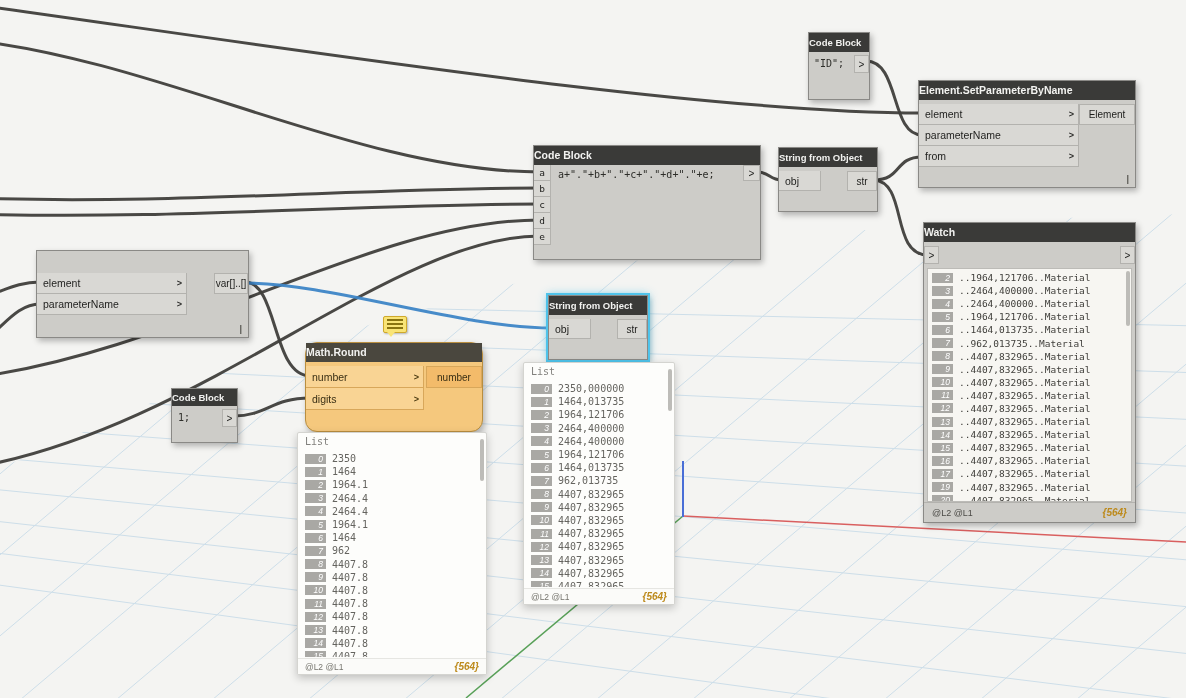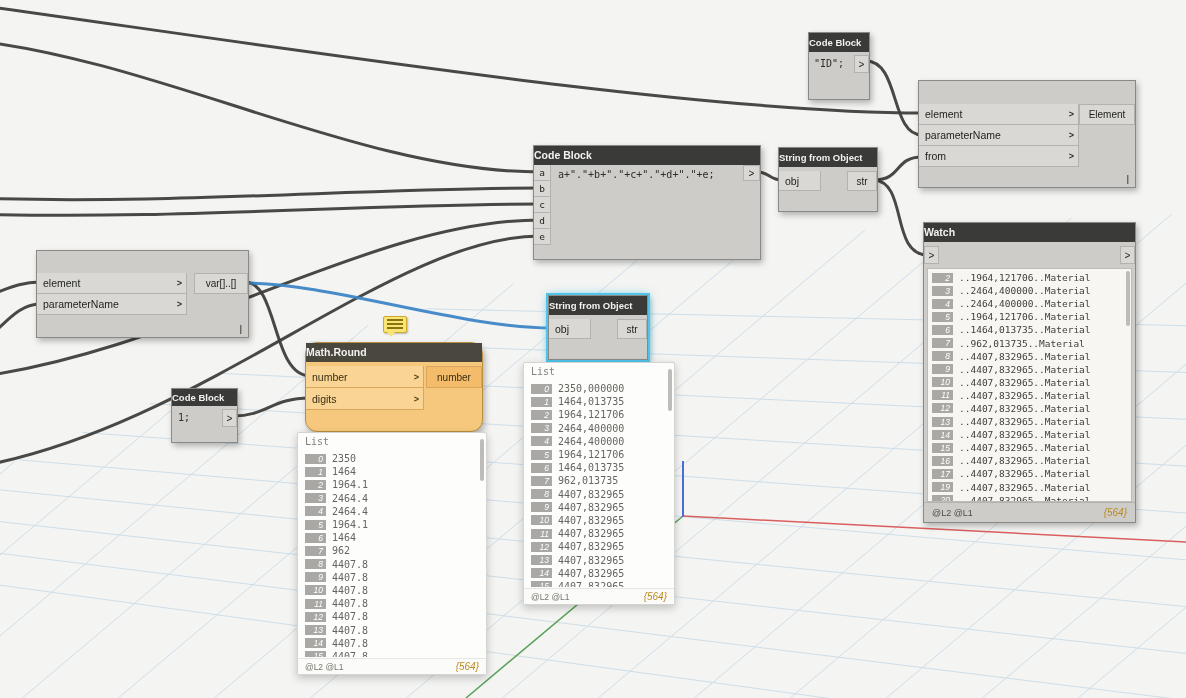--- a/index.html
+++ b/index.html
@@ -37,21 +37,21 @@
   .watch-content{position:absolute;left:3px;right:3px;top:45px;bottom:20px;background:#f7f6f2;
         border:1px solid #bcbbb7;overflow:hidden;padding:2px 0 0 4px;box-sizing:border-box;}
   .wrow{display:flex;align-items:center;height:13.1px;font-family:"DejaVu Sans Mono",monospace;
         font-size:9.5px;color:#3f3e3a;white-space:nowrap;}
   .idx{display:inline-block;min-width:15px;text-align:right;background:#a9a8a4;color:#fff;
         font-style:italic;font-size:8.5px;padding:0 3px;margin-right:6px;
         font-family:"Liberation Sans",sans-serif;}
   .nfoot{position:absolute;left:0;right:0;bottom:0;height:20px;display:flex;align-items:center;
         justify-content:space-between;padding:0 8px;font-size:9px;color:#4d4c48;
         border-top:1px solid #b3b2ae;box-sizing:border-box;}
-  .count{font-style:italic;font-weight:normal;color:#bd8a1c;font-size:10px;}
+  .count{font-style:italic;font-weight:bold;color:#bd8a1c;font-size:10px;}
   .preview{position:absolute;background:#fdfdfb;border:1px solid #d4d4d0;border-radius:2px;
         box-shadow:0 3px 8px rgba(0,0,0,.22);z-index:2;box-sizing:border-box;}
   .ptitle{font-size:10px;color:#82817d;padding:3px 0 0 7px;font-family:"DejaVu Sans Mono",monospace;}
   .plist{position:absolute;left:7px;right:6px;top:19px;bottom:17px;overflow:hidden;}
   .lrow{display:flex;align-items:center;height:13.2px;font-family:"DejaVu Sans Mono",monospace;
         font-size:10px;color:#65645f;white-space:nowrap;}
   .pfoot{position:absolute;left:0;right:0;bottom:0;height:16px;display:flex;align-items:center;
         justify-content:space-between;padding:0 7px;font-size:8.5px;color:#77766f;
         border-top:1px solid #e6e6e2;background:#fbfbf9;box-sizing:border-box;}
   .thumb{position:absolute;width:4px;background:#bdbcb8;border-radius:2px;z-index:3;}
@@ -127,20 +127,21 @@
   <path class="wire blue" d="M 245,283 C 330,283 460,328 552,328"></path>
 </svg>
 
 <div class="node" style="left:808px;top:32px;width:62px;height:68px">
   <div class="hdr xs">Code Block</div>
   <div class="code" style="left:5px;top:25px">"ID";</div>
   <div class="obox" style="right:0;top:22px;width:15px;height:18px">&gt;</div>
 </div>
 
 <div class="node" style="left:918px;top:80px;width:218px;height:108px">
+  <div class="hdr">Element.SetParameterByName</div>
   <div class="inrows" style="top:23px;width:160px">
 
   <div class="prow">
       <span>element</span>
       <span class="chev">&gt;</span>
     </div>
       <div class="prow">
       <span>parameterName</span>
       <span class="chev">&gt;</span>
     </div>
@@ -198,21 +199,21 @@
 
   <div class="prow">
       <span>element</span>
       <span class="chev">&gt;</span>
     </div>
       <div class="prow">
       <span>parameterName</span>
       <span class="chev">&gt;</span>
     </div>
     </div>
-  <div class="obox" style="right:0;top:22px;width:54px;height:21px">var[]..[]</div>
+  <div class="obox" style="right:0;top:22px;width:34px;height:21px">var[]..[]</div>
   <span class="lace" style="right:6px;bottom:3px">|</span>
 </div>
 
 <div class="node math r22" style="left:305px;top:342px;width:178px;height:90px">
   <div class="hdr">Math.Round</div>
   <div class="inrows" style="top:23px;width:118px">
 
   <div class="prow">
       <span>number</span>
       <span class="chev">&gt;</span>

